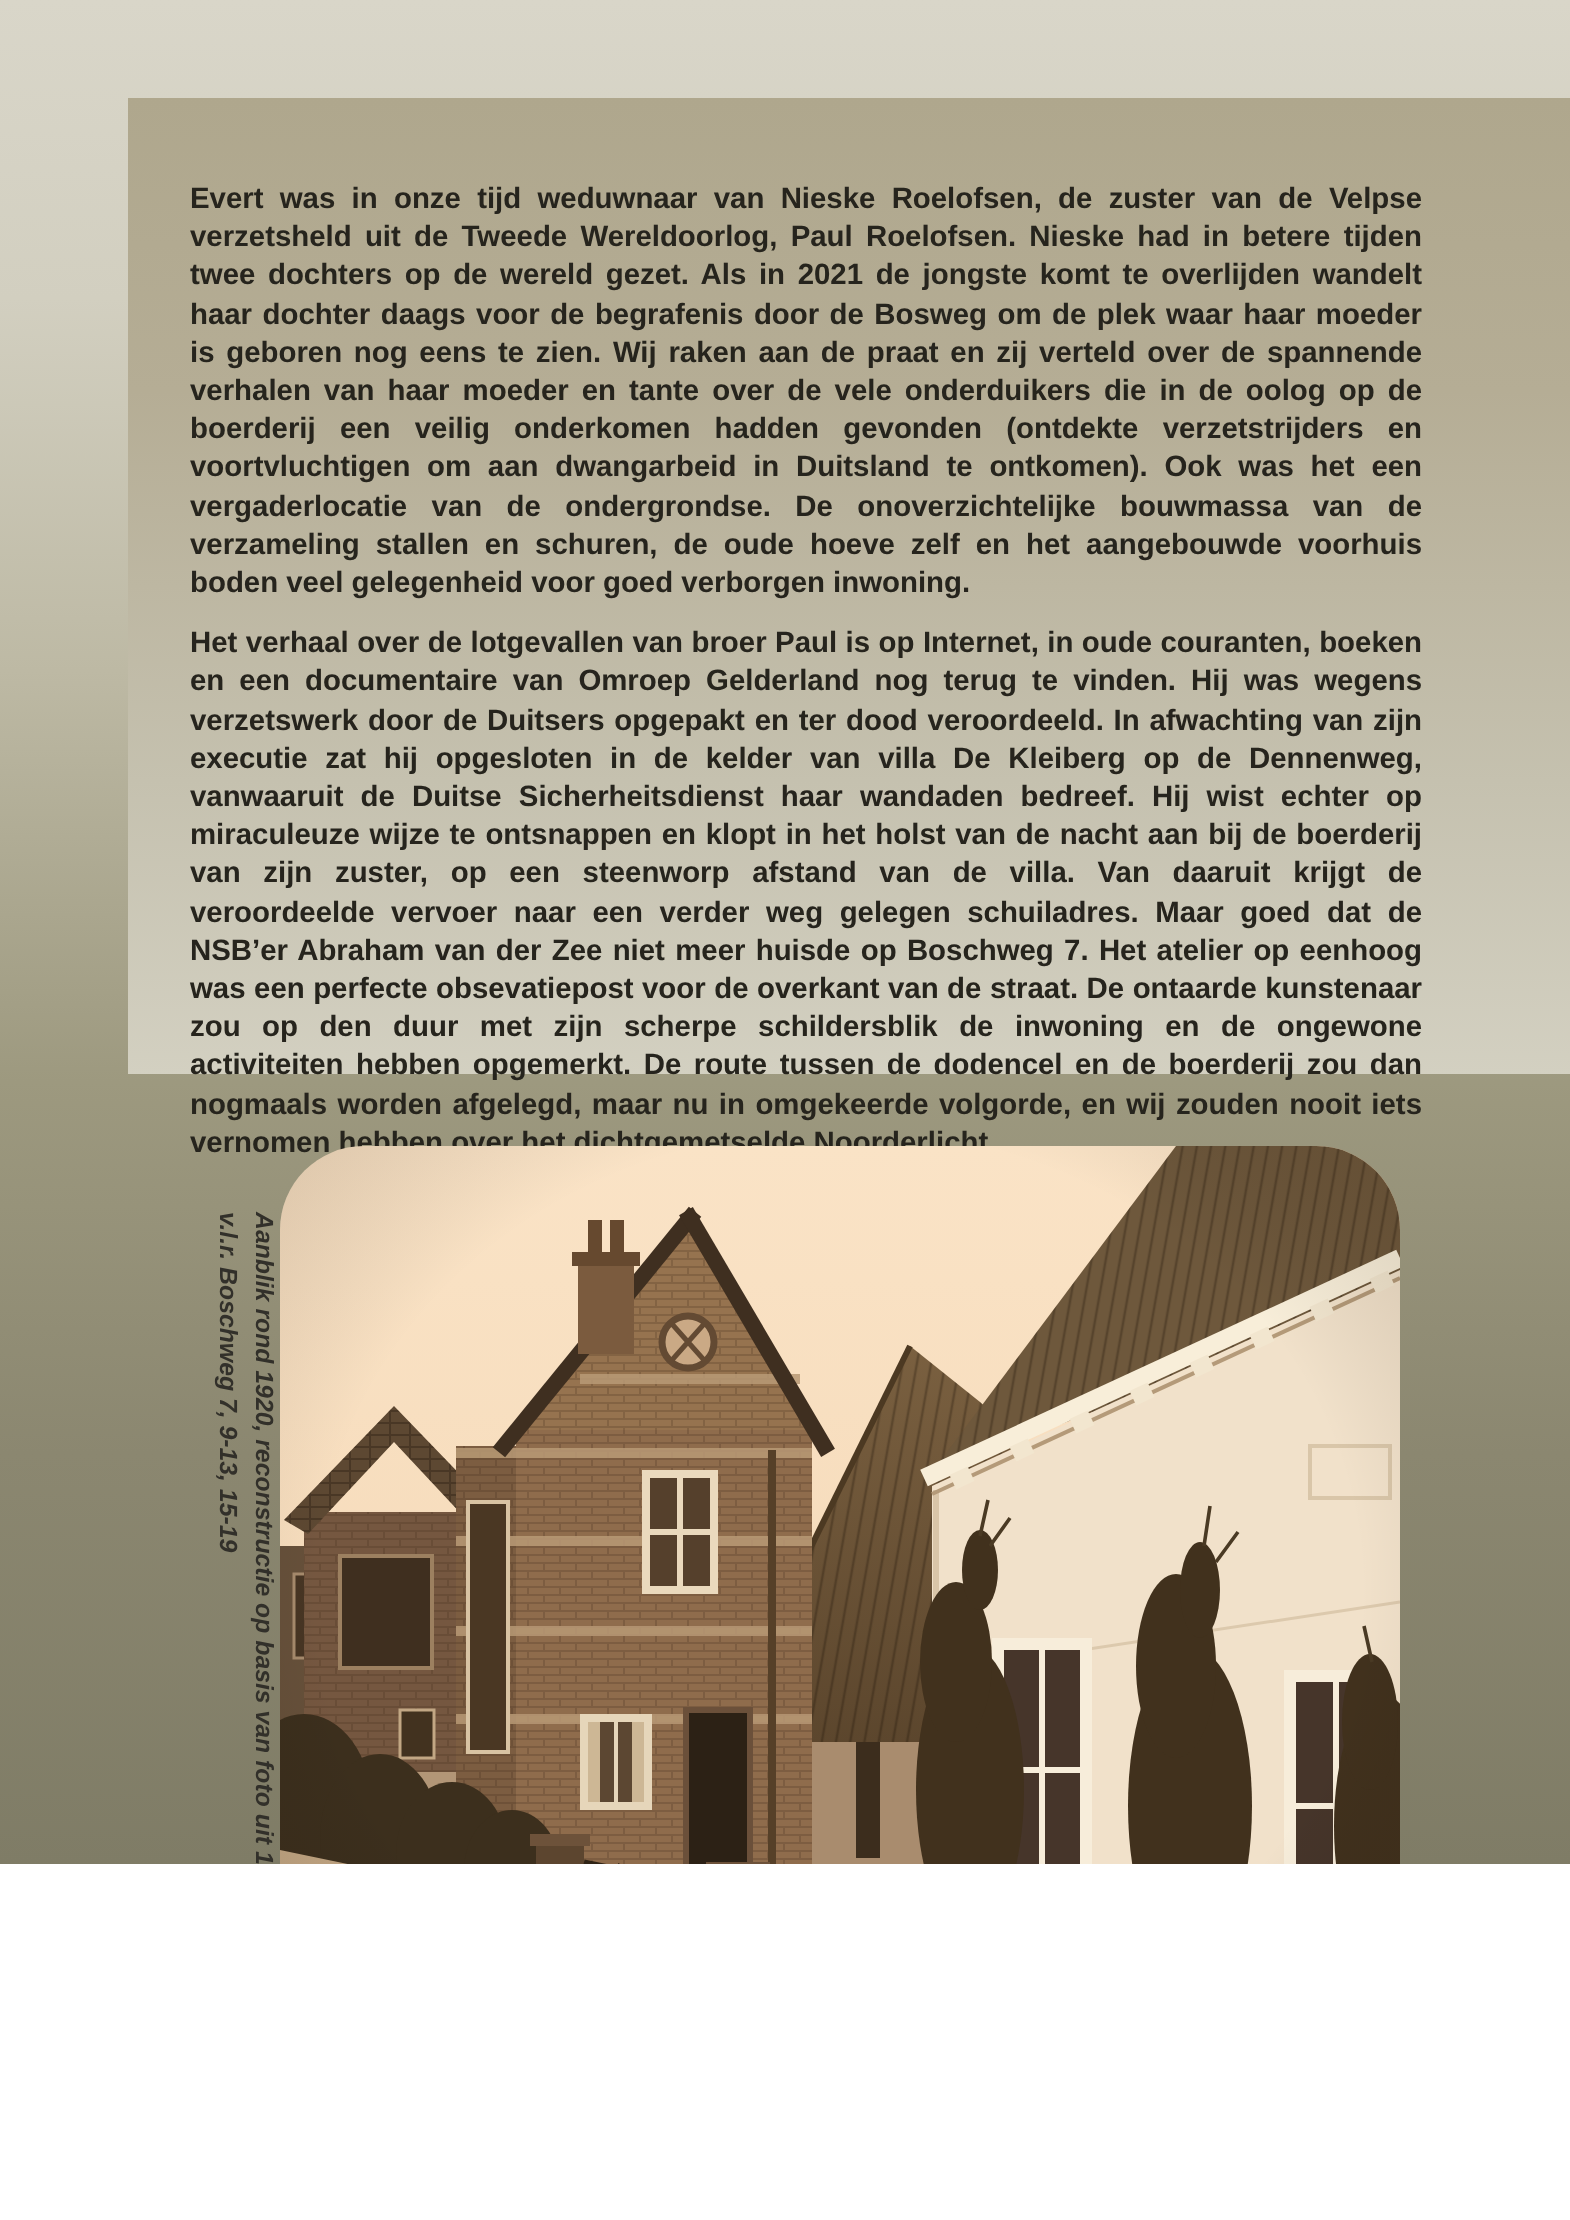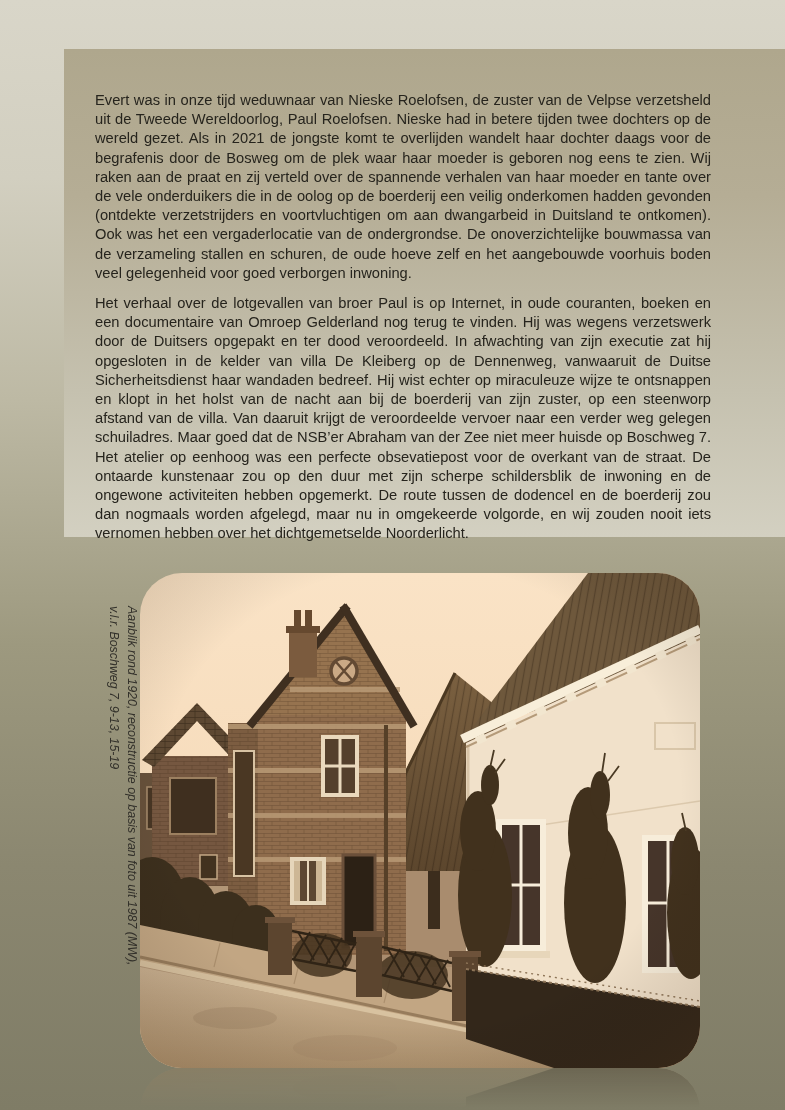--- a/index.html
+++ b/index.html
@@ -3,25 +3,26 @@
 <meta charset="utf-8">
 <style>
   html, body { margin: 0; padding: 0; }
   body {
     width: 785px; height: 1110px;
     overflow: hidden;
     font-family: "Liberation Sans", sans-serif;
   }
   .page {
     position: relative;
-    width: 785px; height: 1110px;
+    width: 785px; height: 932px;
     background: linear-gradient(180deg,
       #d9d6c9 0%, #d2cfc0 16%, #bdb9a4 36%,
       #9d997f 58%, #8b8770 78%, #7f7c66 100%);
     overflow: hidden;
+    font-weight: bold;
   }
   
   .text-panel {
     position: absolute;
     left: 64px; top: 49px;
     width: 721px; height: 488px;
     background: linear-gradient(180deg, #afa78d 0%, #b5ad95 30%, #c5c1af 70%, #d3d0c1 100%);
     box-sizing: border-box;
     padding: 42px 74px 0 31px;
   }

